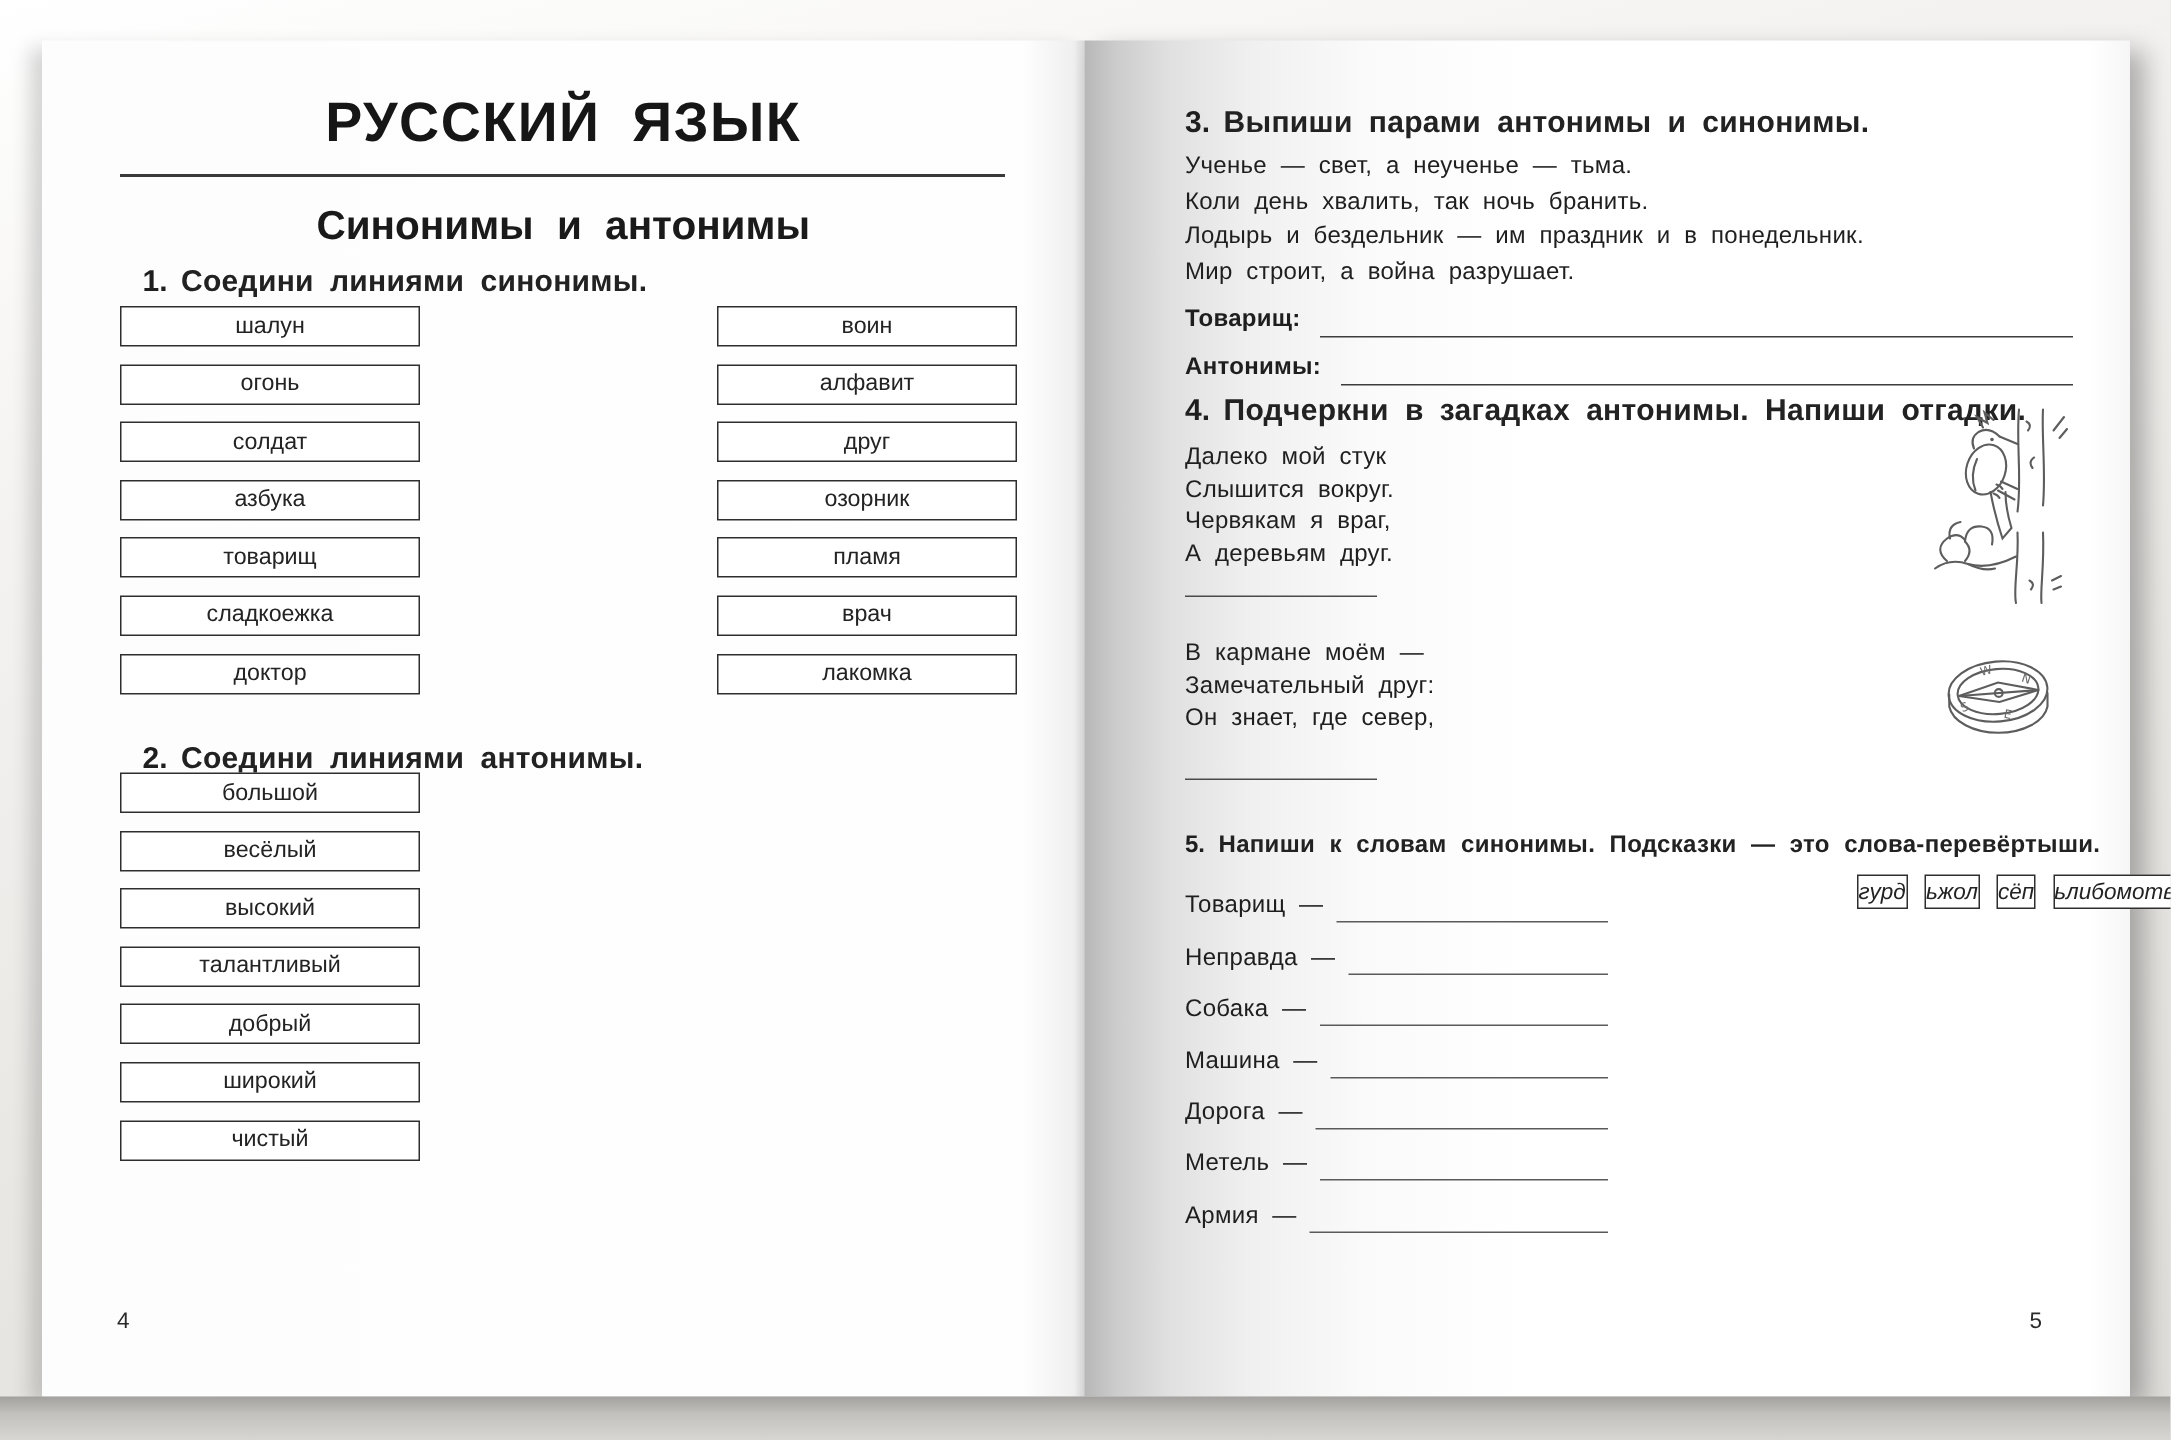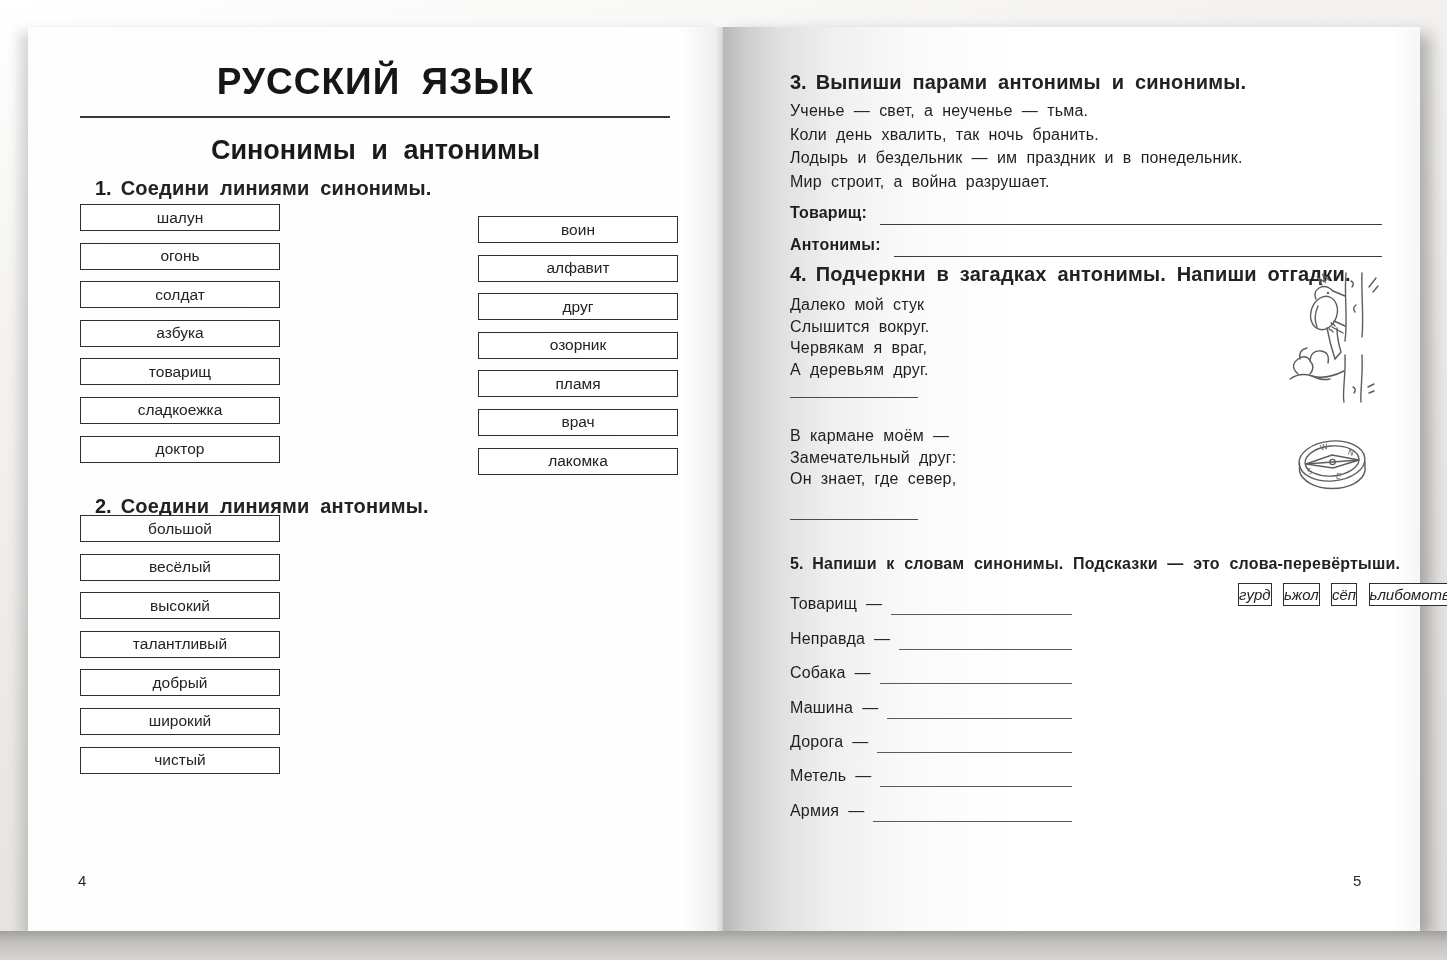--- a/index.html
+++ b/index.html
@@ -111,21 +111,21 @@
         <div class="word-box">
           <span>товарищ</span>
         </div>
         <div class="word-box">
           <span>сладкоежка</span>
         </div>
         <div class="word-box">
           <span>доктор</span>
         </div>
       </div>
-    <div class="match-col" style="left:450px; top:177px;margin-top:12px;">
+    <div class="match-col" style="left:450px; top:177px;">
 
     <div class="word-box">
           <span>воин</span>
         </div>
         <div class="word-box">
           <span>алфавит</span>
         </div>
         <div class="word-box">
           <span>друг</span>
         </div>

